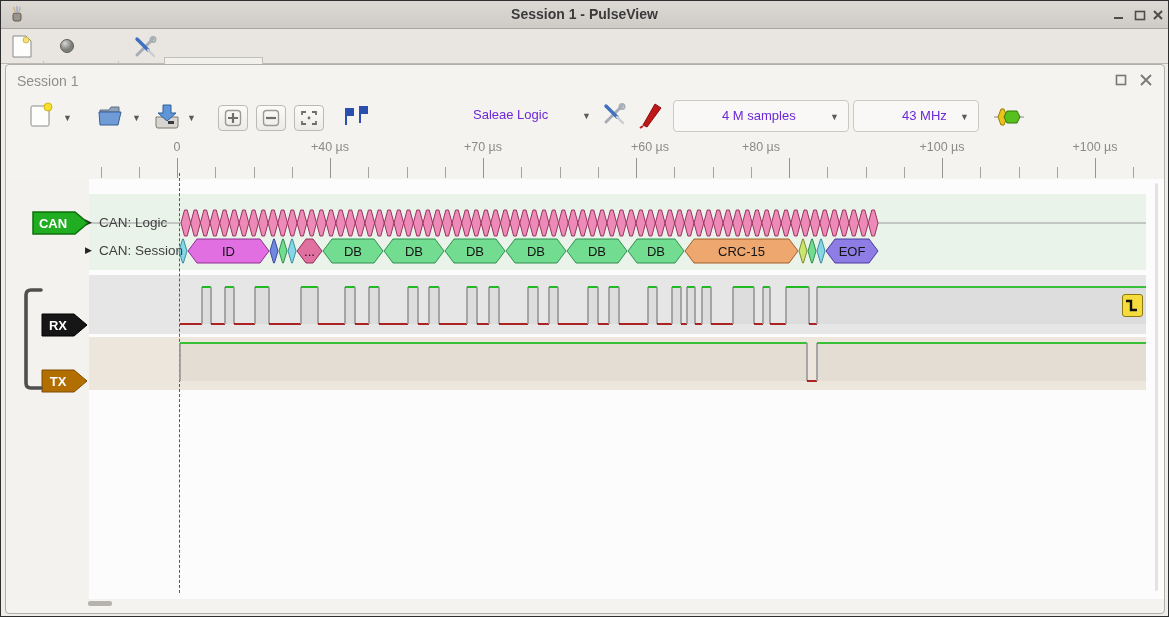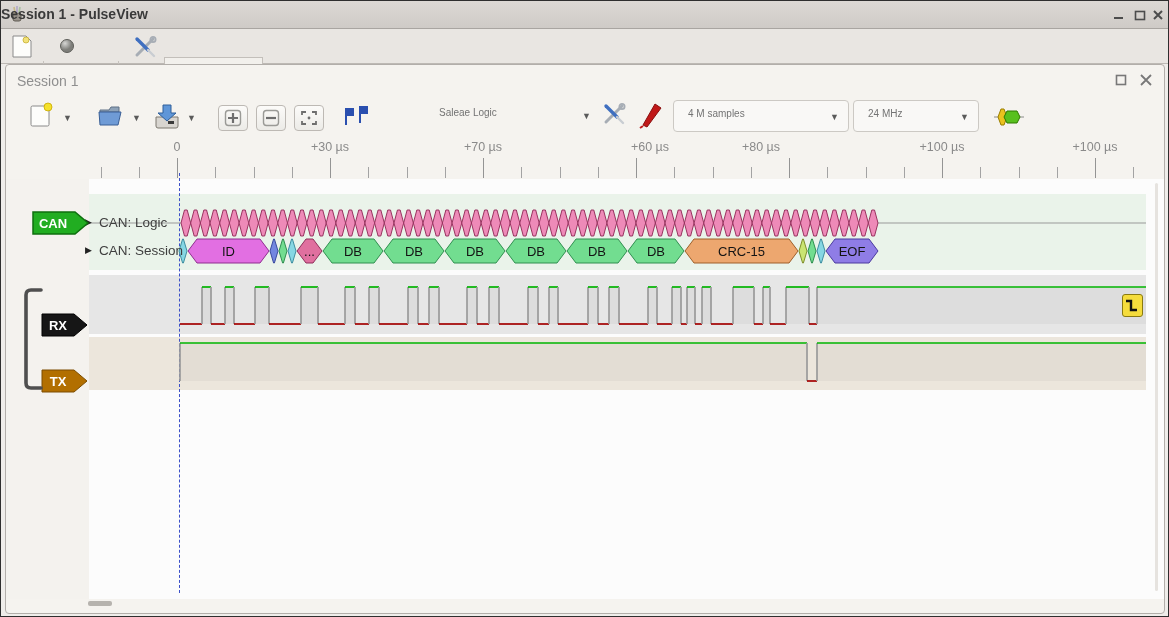--- a/index.html
+++ b/index.html
@@ -3,38 +3,38 @@
 <meta charset="utf-8">
 <style>
   html,body{margin:0;padding:0;background:#888;}
   #root{position:relative;width:1169px;height:617px;background:#efedea;
         font-family:"Liberation Sans",sans-serif;overflow:hidden;
         border:1px solid #2e2e2e;box-sizing:border-box;}
   .abs{position:absolute;}
   
   .titlebar{left:0;top:0;width:100%;height:27px;
     background:linear-gradient(#dcd8d4,#cfcbc7);border-bottom:1px solid #a9a5a1;}
-  .title{width:100%;text-align:left;top:5px;font-size:14px;font-weight:bold;color:#3a3a3a;}
+  .title{width:100%;text-align:center;top:5px;font-size:14px;font-weight:bold;color:#3a3a3a;}
   
   .maintb{left:0;top:28px;width:100%;height:34px;background:#e9e6e2;border-bottom:1px solid #bdb9b4;}
   .sep{width:1px;height:26px;background:#c6c2bd;top:32px;}
   .runlabel{font-size:15px;color:#6e6e6e;top:36px;}
   .tab{left:163px;top:28px;width:99px;height:31px;background:#f2f0ec;
        border:1px solid #c3bfba;border-bottom:none;box-sizing:border-box;}
   .tabunder{left:164px;top:59px;width:97px;height:3px;background:#9dc3e6;}
   .tablabel{left:14px;top:7px;font-size:14px;font-weight:bold;color:#555;}
   .tabclose{left:78px;top:7px;font-size:13px;color:#777;}
   
   .subwin{left:4px;top:63px;width:1160px;height:550px;background:#f5f3ef;
           border:1px solid #b2aeaa;border-radius:4px;box-sizing:border-box;}
   .sesstitle{left:16px;top:72px;font-size:14px;color:#8f8f8f;}
   
   .tbtn{border:1px solid #bdb9b4;border-radius:4px;background:linear-gradient(#fcfbf9,#ecebe7);}
   .combo{border:1px solid #ccc9c4;border-radius:4px;background:#f9f8f6;box-sizing:border-box;}
-  .combotext{font-size:10px;color:#737373;}
+  .combotext{font-size:13px;color:#6d28d9;margin-left:34px;}
   .ddarrow{font-size:9px;color:#5a5a5a;}
   
   #ruler{left:0;top:0;width:1169px;height:178px;pointer-events:none;}
   .tick{position:absolute;top:166px;width:1px;height:11px;background:#a3a3a3;}
   .tick.major{top:157px;height:20px;background:#949494;}
   .ruler-label{position:absolute;top:139px;transform:translateX(-50%);
     font-size:12.5px;color:#8a8a8a;white-space:nowrap;}
   
   .canvas{left:5px;top:178px;width:1158px;height:420px;background:#fcfcfc;}
   .gutter{left:5px;top:178px;width:83px;height:420px;background:#f4f2ee;}
@@ -163,39 +163,39 @@
   <svg class="abs" style="left:638px;top:100px" width="26" height="28">
     <polygon points="4,24 8,26 22,7 16,3" fill="#c01818" stroke="#8a0e0e"></polygon>
     <line x1="4" y1="25" x2="1" y2="27" stroke="#c01818" stroke-width="2"></line>
   </svg>
 
   <div class="abs combo" style="left:672px;top:99px;width:176px;height:32px">
     <span class="abs combotext" style="left:14px;top:7px">4 M samples</span>
     <span class="abs ddarrow" style="left:156px;top:11px">▼</span>
   </div>
   <div class="abs combo" style="left:852px;top:99px;width:126px;height:32px">
-    <span class="abs combotext" style="left:14px;top:7px">24 MHz</span>
+    <span class="abs combotext" style="left:14px;top:7px">43 MHz</span>
     <span class="abs ddarrow" style="left:106px;top:11px">▼</span>
   </div>
   <svg class="abs" style="left:993px;top:107px" width="30" height="18">
     <line x1="0" y1="9" x2="30" y2="9" stroke="#8a8a8a" stroke-width="1"></line>
     <polygon points="4,9 7,1 10,1 13,9 10,17 7,17" fill="#eac21e" stroke="#9a7e00"></polygon>
     <polygon points="13,3 23,3 26,9 23,15 13,15 10,9" fill="#58c01e" stroke="#2f7a00"></polygon>
   </svg>
 
   <div id="ruler" class="abs">
       <div class="tick" style="left: 99.5px;"></div>
       <div class="tick" style="left: 137.75px;"></div>
       <div class="tick major" style="left: 176px;"></div>
       <div class="ruler-label" style="left: 176px;">0</div>
       <div class="tick" style="left: 214.25px;"></div>
       <div class="tick" style="left: 252.5px;"></div>
       <div class="tick" style="left: 290.75px;"></div>
       <div class="tick major" style="left: 329px;"></div>
-      <div class="ruler-label" style="left: 329px;">+30 µs</div>
+      <div class="ruler-label" style="left: 329px;">+40 µs</div>
       <div class="tick" style="left: 367.25px;"></div>
       <div class="tick" style="left: 405.5px;"></div>
       <div class="tick" style="left: 443.75px;"></div>
       <div class="tick major" style="left: 482px;"></div>
       <div class="ruler-label" style="left: 482px;">+70 µs</div>
       <div class="tick" style="left: 520.25px;"></div>
       <div class="tick" style="left: 558.5px;"></div>
       <div class="tick" style="left: 596.75px;"></div>
       <div class="tick major" style="left: 635px;"></div>
       <div class="ruler-label" style="left: 649px;">+60 µs</div>

